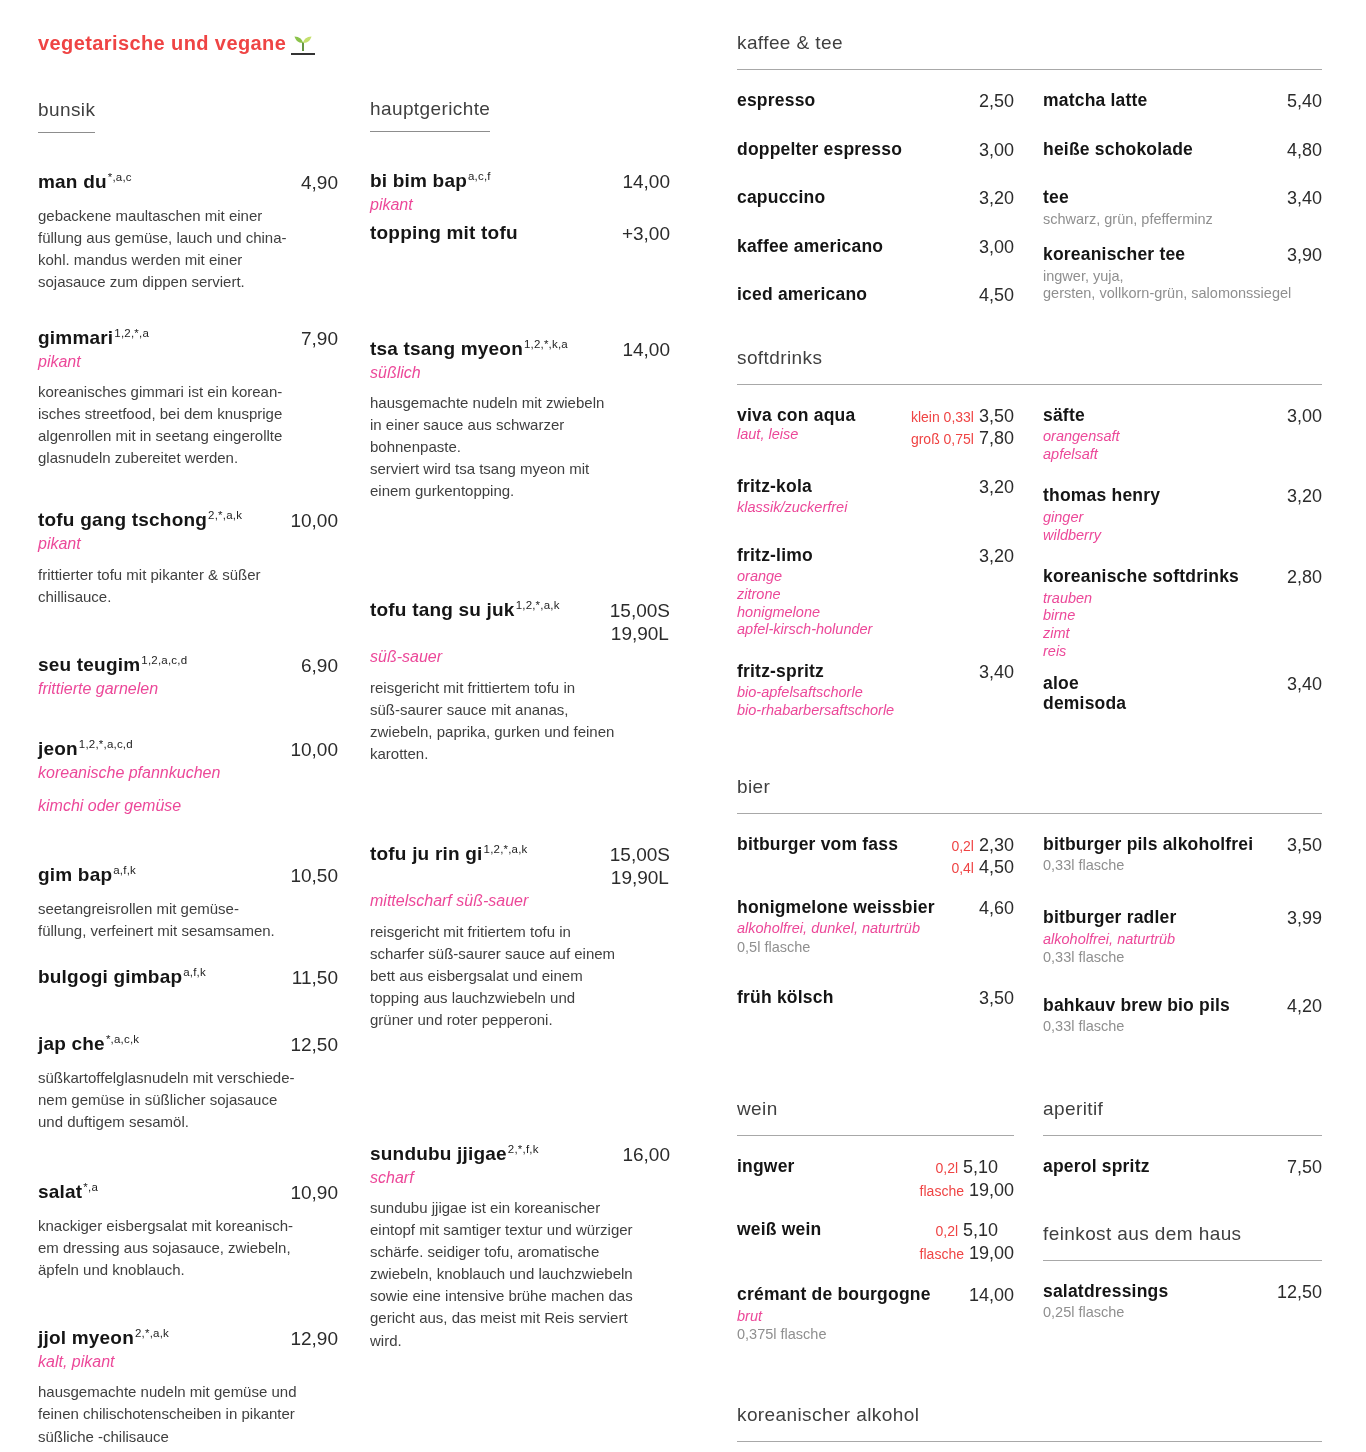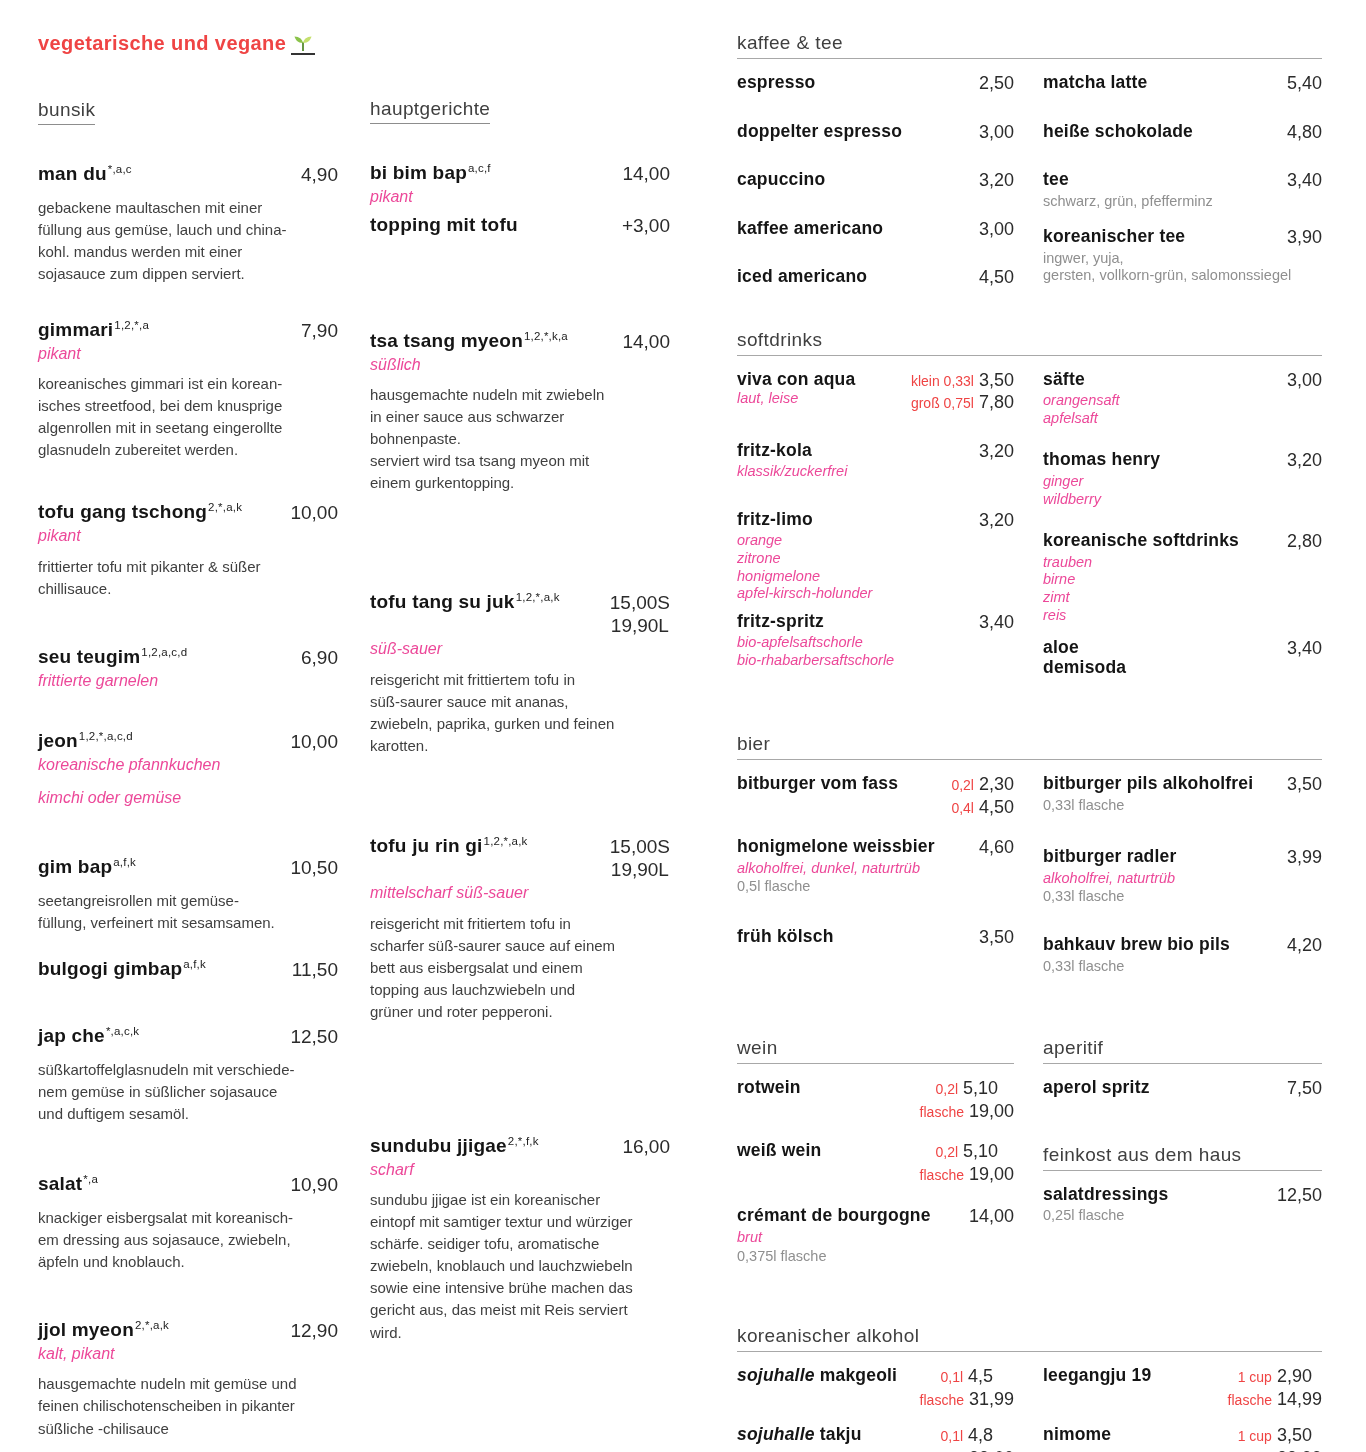--- a/index.html
+++ b/index.html
@@ -10,24 +10,24 @@
   }
   .col{position:absolute;top:0;}
   #col1{left:38px;width:300px;padding-top:32px;}
   #col2{left:370px;width:300px;padding-top:98px;}
   #right{left:737px;width:585px;padding-top:32px;}
 
   .page-title{display:flex;align-items:flex-end;gap:5px;font-size:20px;font-weight:700;letter-spacing:.4px;color:#ef4444;}
   .sprout{line-height:0;border-bottom:2px solid #333;padding-bottom:1px;}
 
   .sec-label-inline{display:inline-block;font-size:19px;color:#3f3f3f;letter-spacing:.4px;
-    border-bottom:1.5px solid #8d8d8d;padding-bottom:3px;}
+    border-bottom:1.5px solid #8d8d8d;padding-bottom:11px;}
 
   .sec{margin-bottom:0;}
-  .sec-head{border-bottom:1.5px solid #a8a8a8;padding-bottom:4px;margin-bottom:13px;}
+  .sec-head{border-bottom:1.5px solid #a8a8a8;padding-bottom:15px;margin-bottom:20px;}
   .sec-head .lbl{font-size:19px;color:#3f3f3f;letter-spacing:.4px;}
   .sec-head.half{width:100%;}
   .srow{display:flex;}
   .sca{width:277px;}
   .scb{flex:1;margin-left:29px;}
 
   .ih{display:flex;justify-content:space-between;align-items:flex-start;}
   .inm{font-weight:700;font-size:19px;color:#151515;letter-spacing:.2px;line-height:1.16;white-space:pre-line;}
   .inm .it{font-style:italic;}
   #right .inm{font-size:17.5px;}
@@ -325,21 +325,21 @@
             </div>
           </div>
         </div>
         <div class="item" style="margin-bottom:28px">
           <div class="ih">
               <div class="inm">fritz-kola</div>
               <div class="ipr">3,20</div>
             </div>
           <div class="sub">klassik/zuckerfrei</div>
         </div>
-        <div class="item" style="margin-bottom:8px">
+        <div class="item" style="margin-bottom:22px">
           <div class="ih">
               <div class="inm">fritz-limo</div>
               <div class="ipr">3,20</div>
             </div>
           <div class="sub">orange
 zitrone
 honigmelone
 apfel-kirsch-holunder</div>
         </div>
         <div class="item">
@@ -443,21 +443,21 @@
       </div>
     </div>
   </section>
 
   <div class="srow" style="margin-top:36px">
     <div class="sca">
       <section class="sec">
         <div class="sec-head half"><span class="lbl">wein</span></div>
         <div class="item" style="margin-bottom:18px">
           <div class="ih">
-            <div class="inm">rotwein</div>
+            <div class="inm">ingwer</div>
             <div class="ipr">
               <span class="prl"><span class="pfx">0,2l</span><span>5,10</span></span>
               <span class="prl"><span class="pfx">flasche</span><span>19,00</span></span>
             </div>
           </div>
         </div>
         <div class="item" style="margin-bottom:20px">
           <div class="ih">
             <div class="inm">weiß wein</div>
             <div class="ipr">

